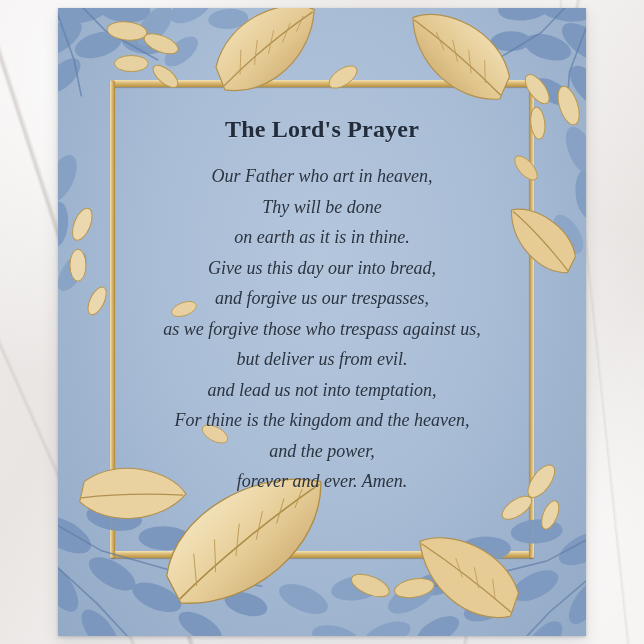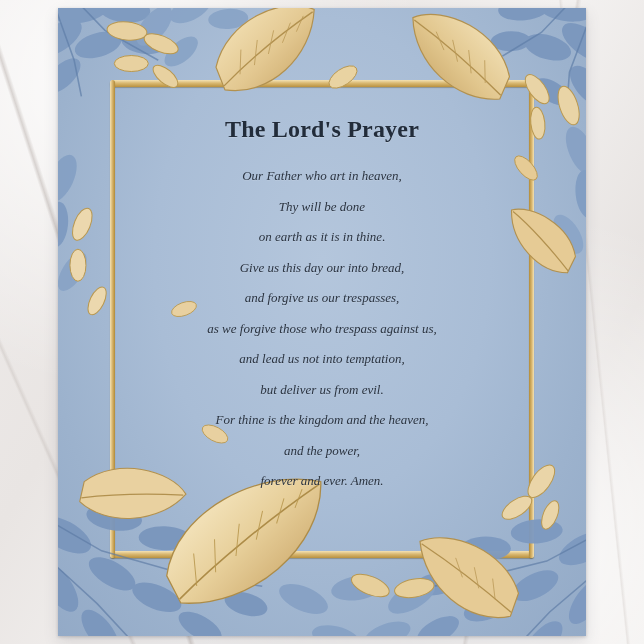--- a/index.html
+++ b/index.html
@@ -84,21 +84,21 @@
   }
   #prayer-title {
     font-size: 24px;
     font-weight: bold;
     letter-spacing: 0.2px;
     margin: 0 0 18px 0;
     color: #222c3a;
     text-shadow: 0 1px 0 rgba(255,255,255,0.18);
   }
   .prayer-line {
-    font-size: 13px;
+    font-size: 18px;
     font-style: italic;
     line-height: 30.5px;
     color: #2a3340;
     white-space: nowrap;
     text-shadow: 0 1px 0 rgba(255,255,255,0.12);
   }
 </style>
 </head>
 <body>
 
@@ -397,21 +397,21 @@
     </div>
 
     <div id="text-block">
       <div id="prayer-title">The Lord's Prayer</div>
       <div class="prayer-line">Our Father who art in heaven,</div>
       <div class="prayer-line">Thy will be done</div>
       <div class="prayer-line">on earth as it is in thine.</div>
       <div class="prayer-line">Give us this day our into bread,</div>
       <div class="prayer-line">and forgive us our trespasses,</div>
       <div class="prayer-line">as we forgive those who trespass against us,</div>
+      <div class="prayer-line">but deliver us from evil.</div>
       <div class="prayer-line">and lead us not into temptation,</div>
-      <div class="prayer-line">but deliver us from evil.</div>
       <div class="prayer-line">For thine is the kingdom and the heaven,</div>
       <div class="prayer-line">and the power,</div>
       <div class="prayer-line">forever and ever.  Amen.</div>
     </div>
 
   </div>
 </div>
 
 </body></html>

